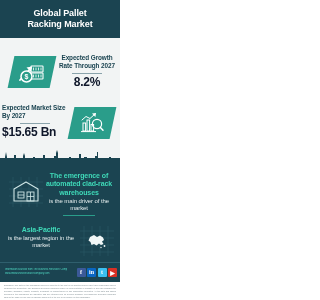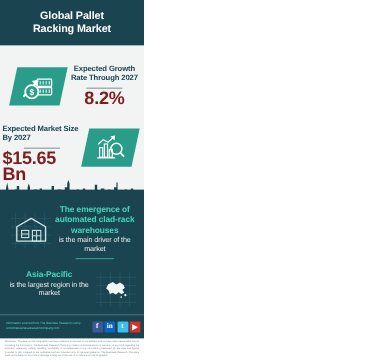--- a/index.html
+++ b/index.html
@@ -92,22 +92,22 @@
     font-weight: bold;
     letter-spacing: -0.1px;
   }
   .stat-rule {
     width: 30px;
     height: 1px;
     background: #8aa3ab;
     margin: 2.5px auto 2px auto;
   }
   .stat-value {
-    color: #7f1d1d;
-    font-size: 15px;
+    color: #0f172a;
+    font-size: 12px;
     font-weight: bold;
     line-height: 13px;
     letter-spacing: -0.2px;
   }
 
   .parallelogram {
     width: 42px;
     height: 32px;
     background: #2a9d8a;
     transform: skewX(-12deg);

